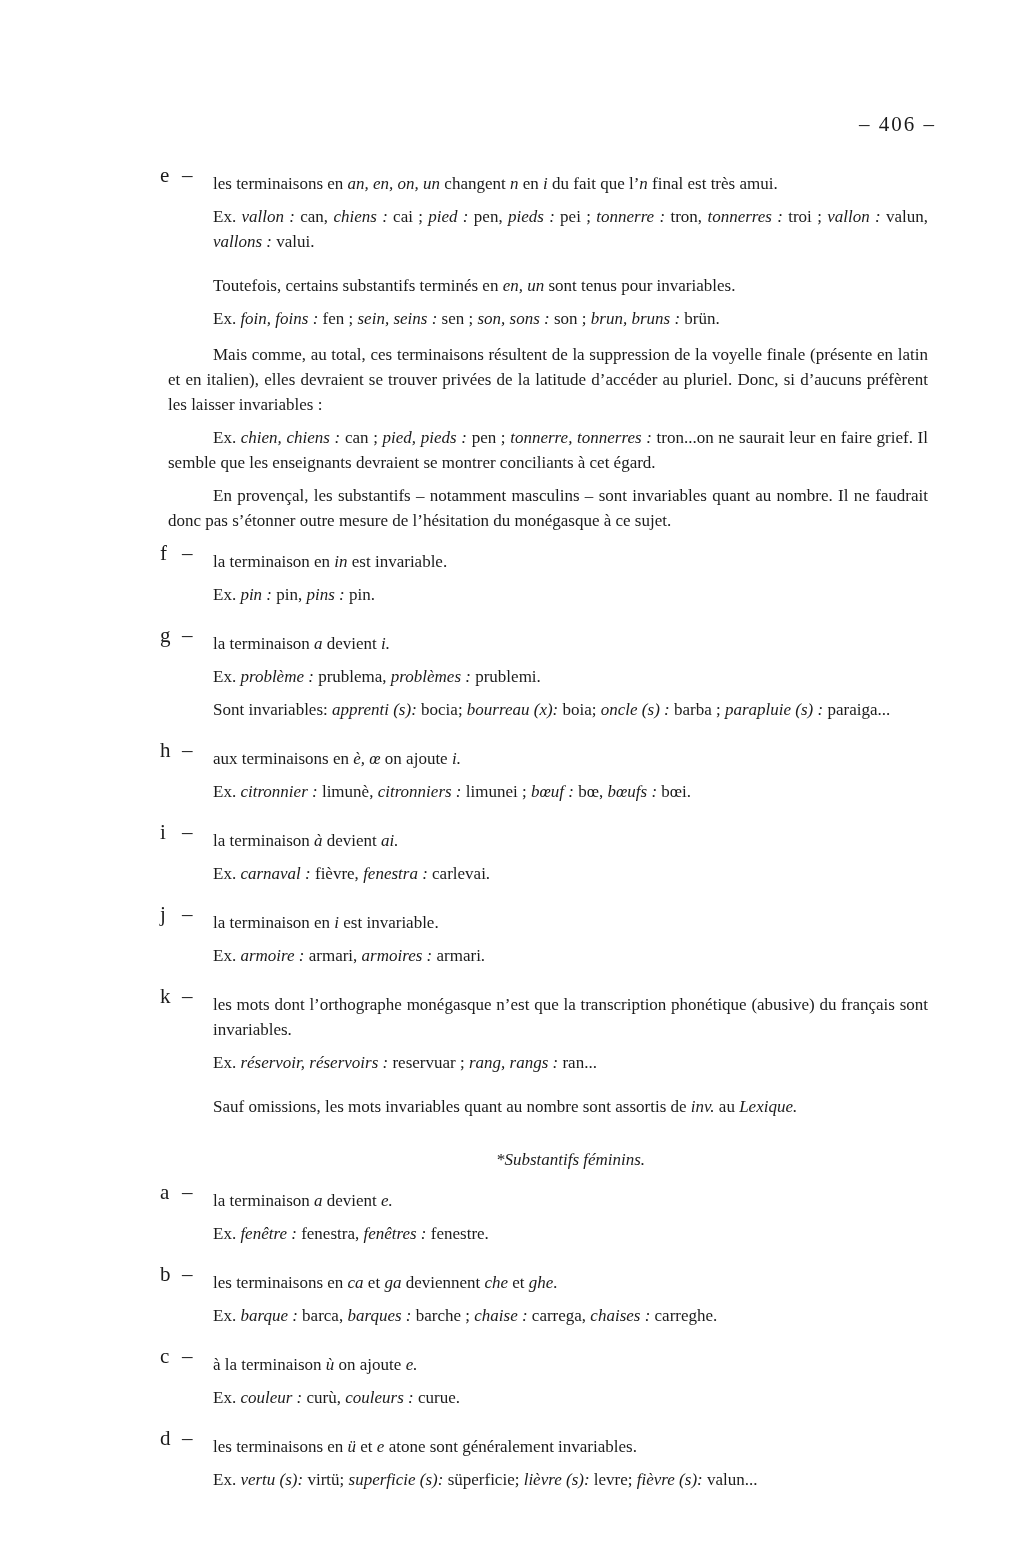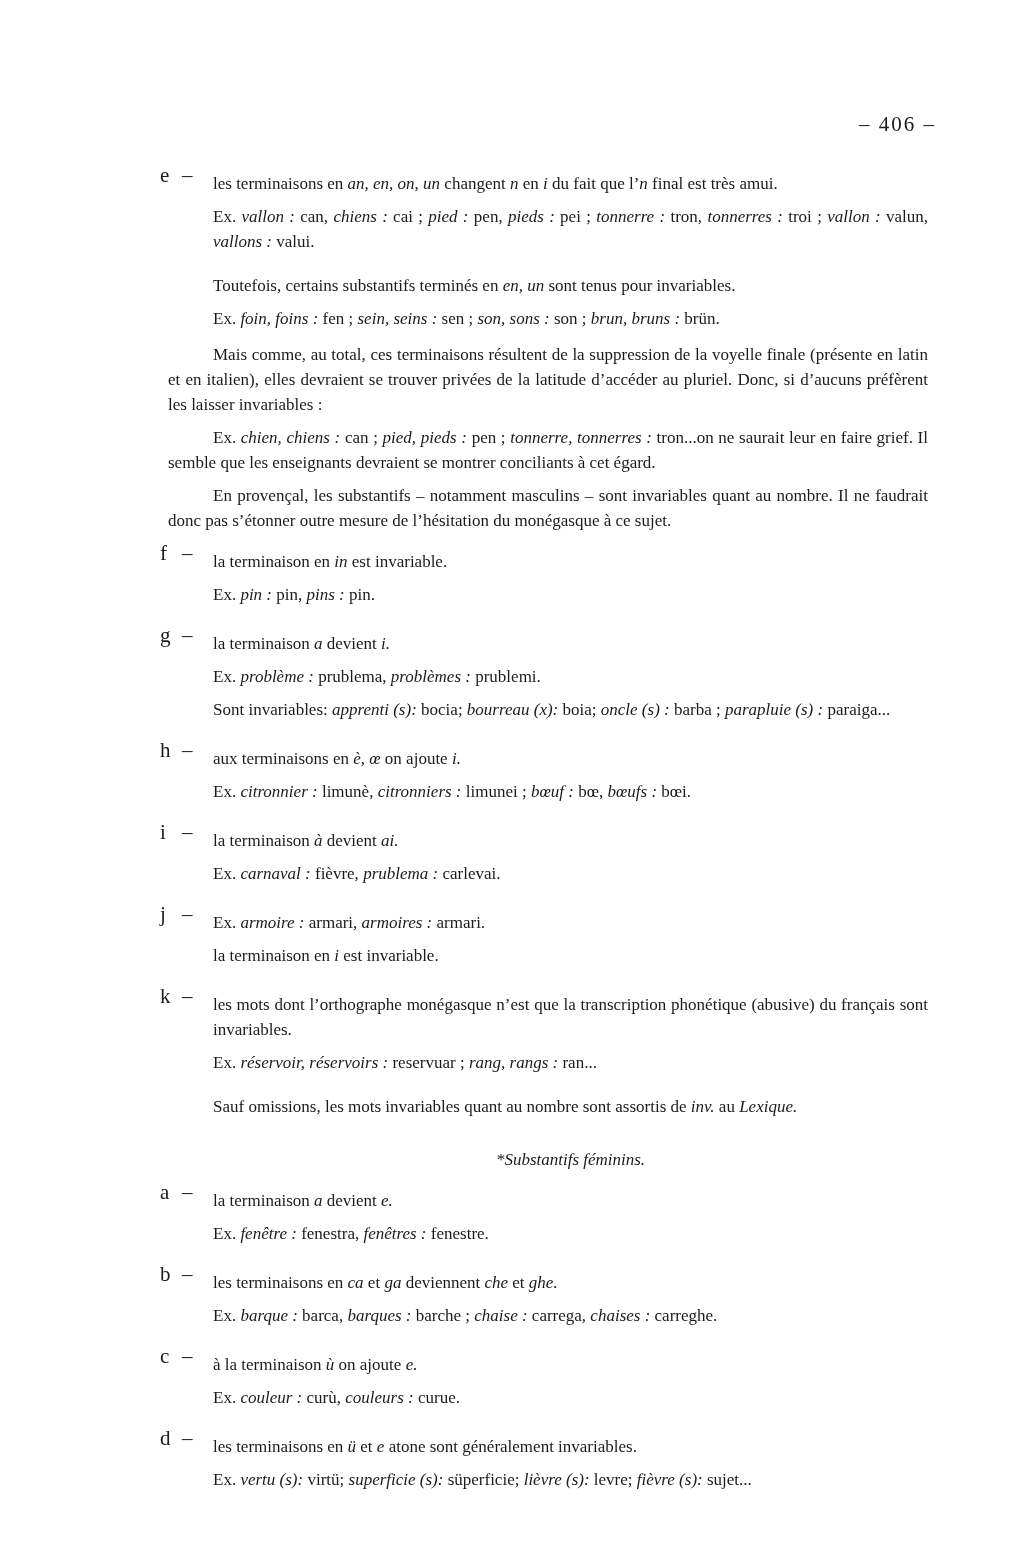--- a/index.html
+++ b/index.html
@@ -114,28 +114,28 @@
           <div class="item-label"><span class="item-letter">h</span><span class="item-dash">–</span></div>
           <div class="item-body">
             <p class="item-para"><span>aux terminaisons en </span><em>è, œ</em><span> on ajoute </span><em>i.</em></p>
             <p class="item-para"><span>Ex. </span><em>citronnier :</em><span> limunè, </span><em>citronniers :</em><span> limunei ; </span><em>bœuf :</em><span> bœ, </span><em>bœufs :</em><span> bœi.</span></p>
           </div>
         </div>
         <div class="item">
           <div class="item-label"><span class="item-letter">i</span><span class="item-dash">–</span></div>
           <div class="item-body">
             <p class="item-para"><span>la terminaison </span><em>à</em><span> devient </span><em>ai.</em></p>
-            <p class="item-para"><span>Ex. </span><em>carnaval :</em><span> fièvre, </span><em>prublema :</em><span> carlevai.</span></p>
+            <p class="item-para"><span>Ex. </span><em>carnaval :</em><span> fièvre, </span><em>fenestra :</em><span> carlevai.</span></p>
           </div>
         </div>
         <div class="item">
           <div class="item-label"><span class="item-letter">j</span><span class="item-dash">–</span></div>
           <div class="item-body">
+            <p class="item-para"><span>la terminaison en </span><em>i</em><span> est invariable.</span></p>
             <p class="item-para"><span>Ex. </span><em>armoire :</em><span> armari, </span><em>armoires :</em><span> armari.</span></p>
-            <p class="item-para"><span>la terminaison en </span><em>i</em><span> est invariable.</span></p>
           </div>
         </div>
         <div class="item">
           <div class="item-label"><span class="item-letter">k</span><span class="item-dash">–</span></div>
           <div class="item-body">
             <p class="item-para"><span>les mots dont l’orthographe monégasque n’est que la transcription phonétique (abusive) du français sont invariables.</span></p>
             <p class="item-para"><span>Ex. </span><em>réservoir, réservoirs :</em><span> reservuar ; </span><em>rang, rangs :</em><span> ran...</span></p>
           </div>
         </div>
         <div class="para-group">
@@ -160,18 +160,18 @@
           <div class="item-label"><span class="item-letter">c</span><span class="item-dash">–</span></div>
           <div class="item-body">
             <p class="item-para"><span>à la terminaison </span><em>ù</em><span> on ajoute </span><em>e.</em></p>
             <p class="item-para"><span>Ex. </span><em>couleur :</em><span> curù, </span><em>couleurs :</em><span> curue.</span></p>
           </div>
         </div>
         <div class="item">
           <div class="item-label"><span class="item-letter">d</span><span class="item-dash">–</span></div>
           <div class="item-body">
             <p class="item-para"><span>les terminaisons en </span><em>ü</em><span> et </span><em>e</em><span> atone sont généralement invariables.</span></p>
-            <p class="item-para"><span>Ex. </span><em>vertu (s):</em><span> virtü; </span><em>superficie (s):</em><span> süperficie; </span><em>lièvre (s):</em><span> levre; </span><em>fièvre (s):</em><span> sujet...</span></p>
+            <p class="item-para"><span>Ex. </span><em>vertu (s):</em><span> virtü; </span><em>superficie (s):</em><span> süperficie; </span><em>lièvre (s):</em><span> levre; </span><em>fièvre (s):</em><span> valun...</span></p>
           </div>
         </div>
       </div>
   </div>
 </div>
 
 </body></html>

